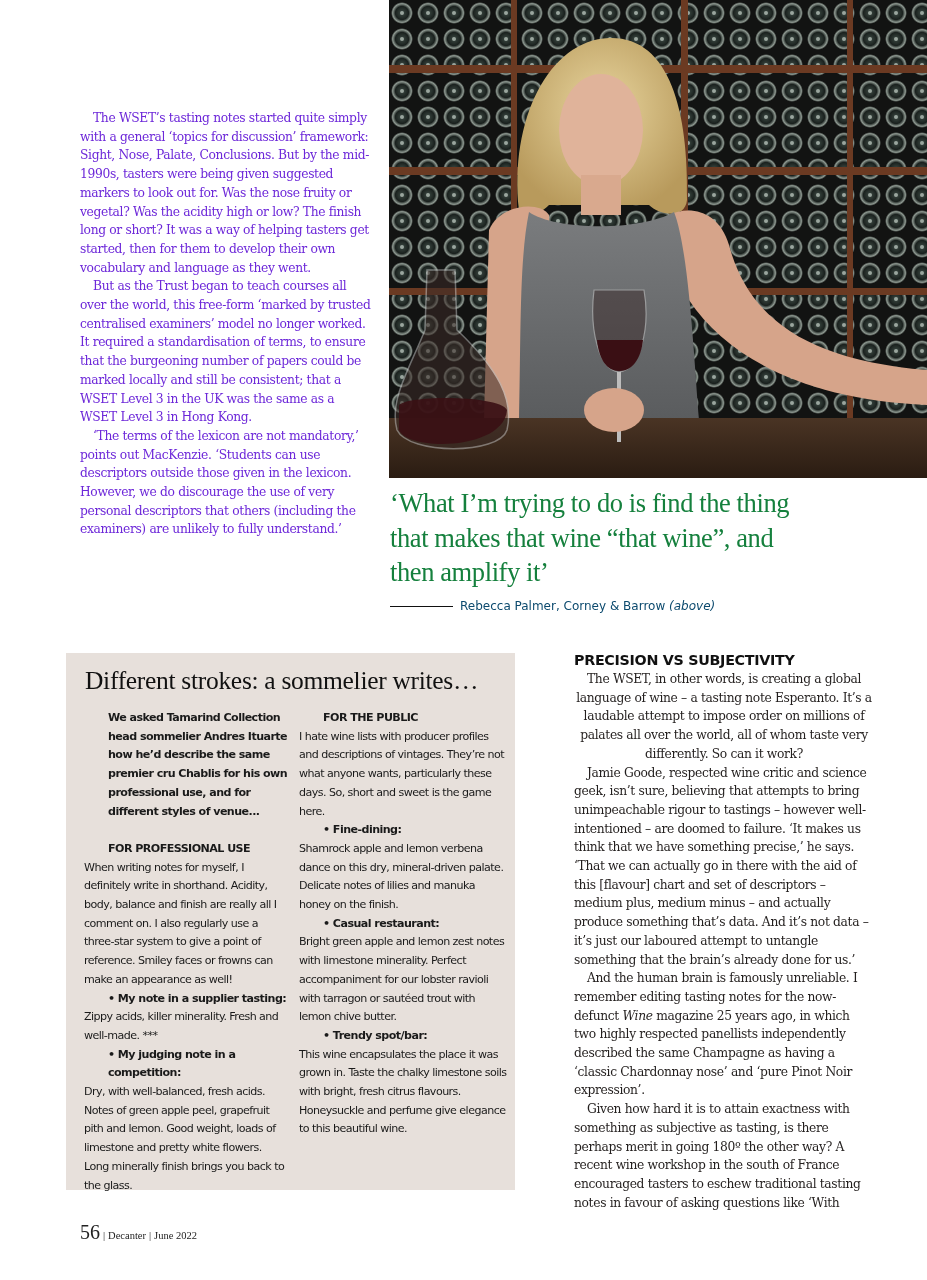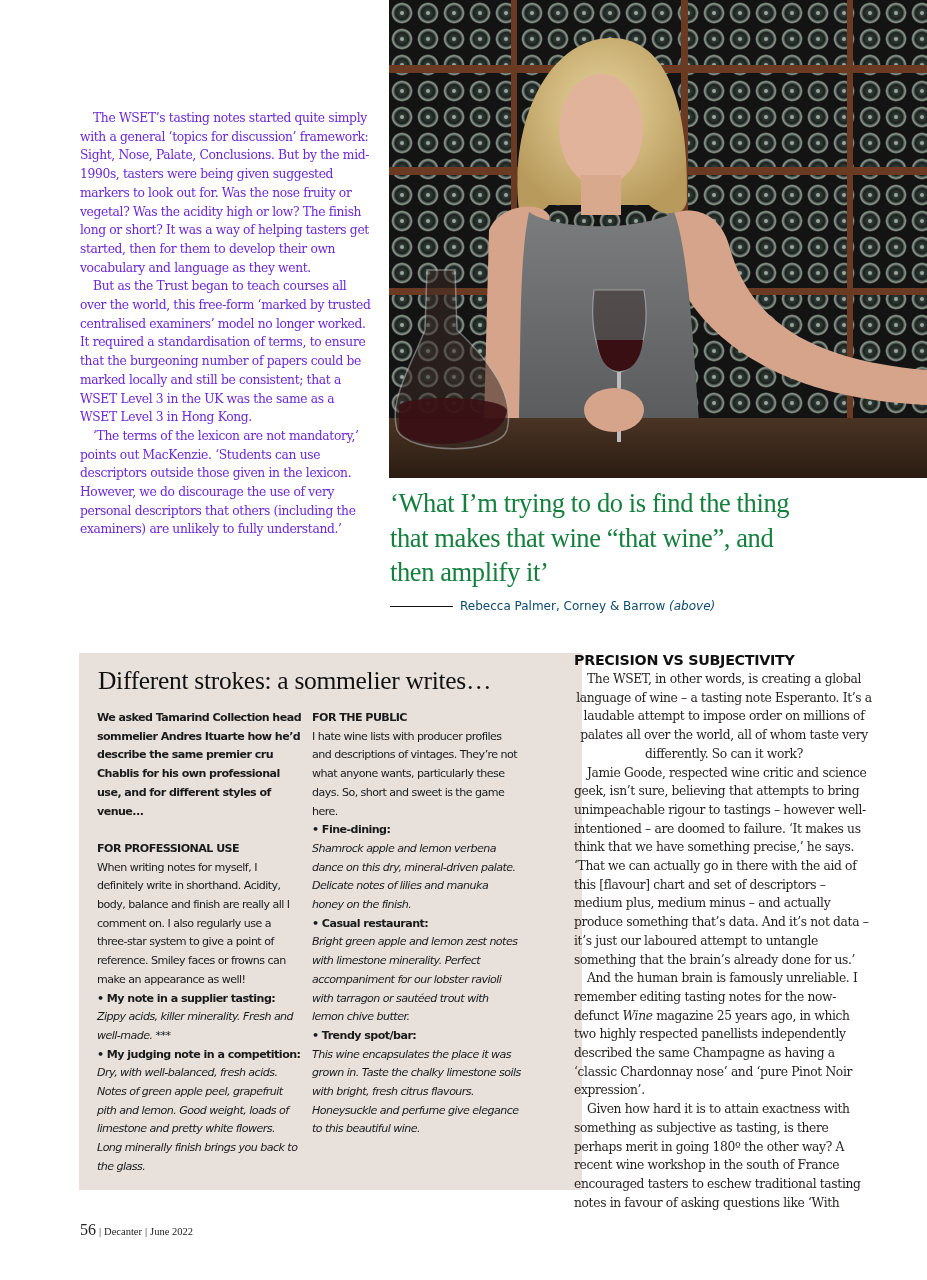--- a/index.html
+++ b/index.html
@@ -30,38 +30,38 @@
   .attribution {
     position: absolute; left: 390px; top: 596px; width: 420px; height: 20px;
     display: flex; align-items: center;
     font-family: "DejaVu Sans", sans-serif; font-size: 12px; color: #0c4a6e;
   }
   .attribution .rule { width: 63px; height: 1px; background: #111; margin-right: 7px; }
   .attribution em { font-style: italic; }
 
   
   .box {
-    position: absolute; left: 79px; top: 653px; width: 503px; height: 537px;
+    position: absolute; left: 66px; top: 653px; width: 449px; height: 537px;
     background: #e7e0db;
     padding-left: 8px;
   }
   .box-title {
     position: absolute; left: 19px; top: 12px; width: 420px;
     font-family: "Liberation Serif", serif; font-size: 25.5px; line-height: 32px;
     color: #111; letter-spacing: -0.3px; white-space: nowrap;
   }
   .box-col {
     position: absolute; top: 56px; width: 205px;
     font-family: "DejaVu Sans", sans-serif; font-size: 11.1px; line-height: 18.7px;
     color: #1a1a1a; letter-spacing: -0.55px;
   }
   .box-col.c1 { left: 18px; }
   .box-col.c2 { left: 233px; width: 210px; }
-  .box-col .b { font-weight: bold; }
-  .box-col .i { font-style: italic; }
+  .box-col .b { font-weight: bold; margin-left: 24px; }
+  .box-col .i { }
   .box-col .gap { height: 18.7px; }
 
   
   .col-right {
     position: absolute; left: 574px; top: 650px; width: 300px;
     font-family: "DejaVu Serif", serif; font-size: 12.3px; line-height: 18.7px;
     color: #231f1e; letter-spacing: -0.35px;
   }
   .col-right h2 {
     font-family: "DejaVu Sans", sans-serif; font-weight: bold; font-size: 14.3px;
@@ -70,21 +70,21 @@
   .col-right p { text-indent: 13px; }
   .col-right p.first { text-indent: 0; text-align: center; }
   .col-right em { font-style: italic; }
 
   
   .footer {
     position: absolute; left: 80px; top: 1221px;
     font-family: "Liberation Serif", serif; font-size: 10.5px; color: #222;
     display: flex; align-items: baseline; gap: 3px;
   }
-  .footer .pg { font-size: 16px; }
+  .footer .pg { font-size: 20px; }
 </style>
 </head>
 <body>
 
 <div class="col-left">
   <p>The WSET’s tasting notes started quite simply with a general ‘topics for discussion’ framework: Sight, Nose, Palate, Conclusions. But by the mid-1990s, tasters were being given suggested markers to look out for. Was the nose fruity or vegetal? Was the acidity high or low? The finish long or short? It was a way of helping tasters get started, then for them to develop their own vocabulary and language as they went.</p>
   <p>But as the Trust began to teach courses all over the world, this free-form ‘marked by trusted centralised examiners’ model no longer worked. It required a standardisation of terms, to ensure that the burgeoning number of papers could be marked locally and still be consistent; that a WSET Level 3 in the UK was the same as a WSET Level 3 in Hong Kong.</p>
   <p>‘The terms of the lexicon are not mandatory,’ points out MacKenzie. ‘Students can use descriptors outside those given in the lexicon. However, we do discourage the use of very personal descriptors that others (including the examiners) are unlikely to fully understand.’</p>
 </div>
 

